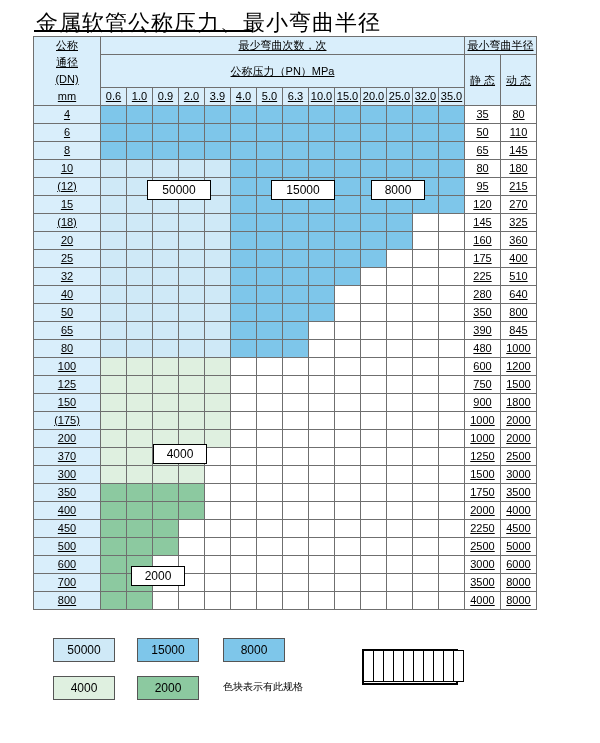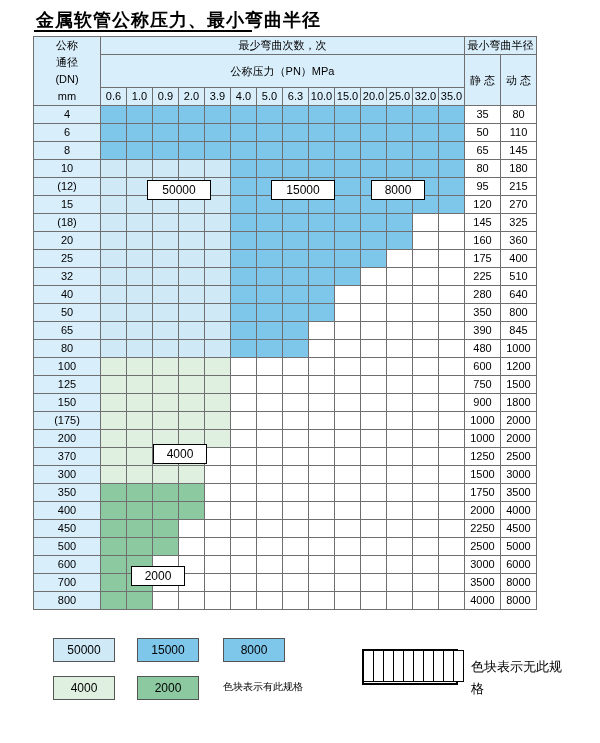--- a/index.html
+++ b/index.html
@@ -18,41 +18,42 @@
   .page {
     position: relative;
     width: 600px;
     height: 743px;
   }
   .title {
     position: absolute;
     left: 36px;
     top: 8px;
     font-family: "Liberation Serif", serif;
-    font-weight: bold;
-    font-size: 18px;
+    font-weight: normal;
+    font-size: 22px;
     letter-spacing: 1px;
     white-space: nowrap;
   }
   .title-underline {
     position: absolute;
     left: 34px;
     top: 30px;
     width: 218px;
     height: 2px;
     background: #000;
   }
 
   
   table.grid {
     position: absolute;
     left: 33px;
     top: 36px;
     border-collapse: collapse;
     table-layout: fixed;
+    text-decoration: underline;
   }
   table.grid td, table.grid th {
     border: 1px solid #6f6f6f;
     padding: 0;
     margin: 0;
     font-size: 11px;
     font-weight: normal;
     text-align: center;
     vertical-align: middle;
     height: 17px;
@@ -761,16 +762,15 @@
         <td></td>
         <td></td>
         <td></td>
         <td></td>
         <td></td>
         <td></td>
         <td></td>
       </tr>
     </tbody>
       </table>
-    <div class="lg-text2">色块表示无此规格</div>
   </div>
 
 </div>
 
 </body></html>

